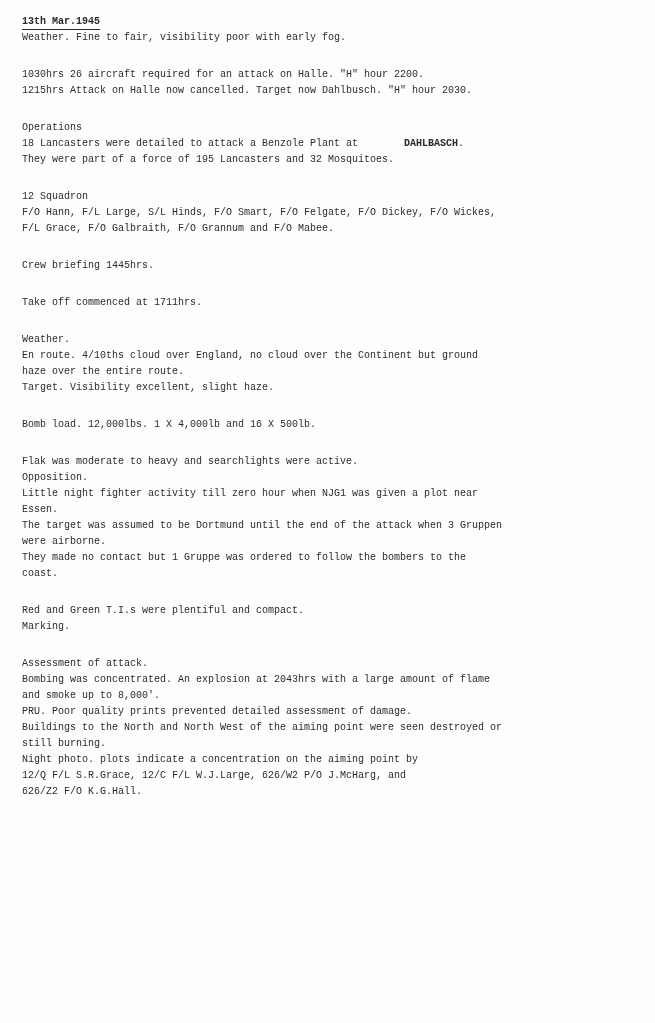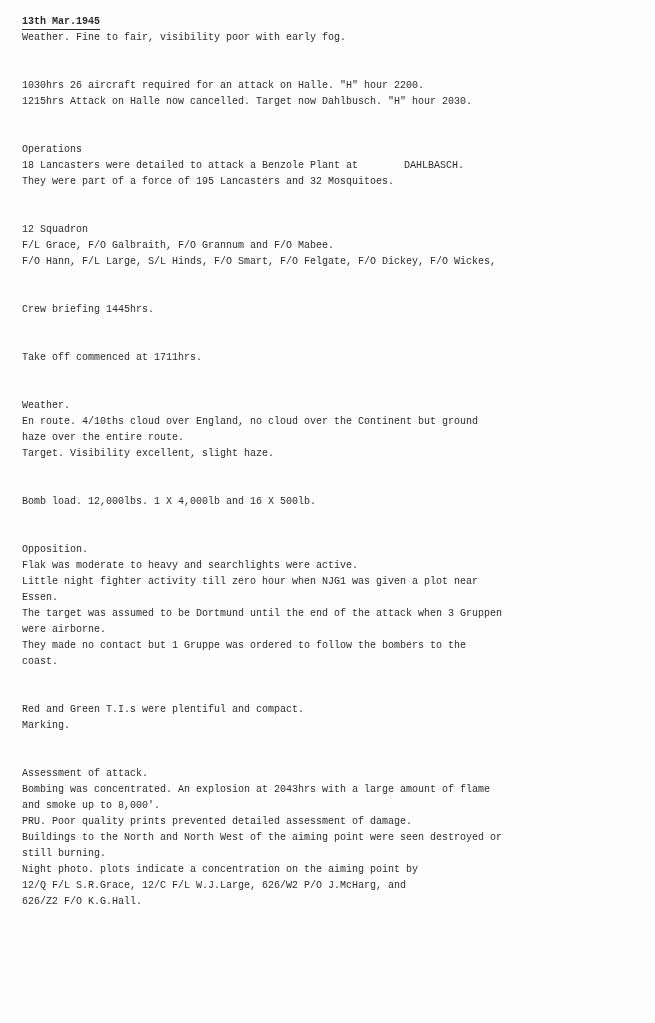--- a/index.html
+++ b/index.html
@@ -19,32 +19,32 @@
     font-size: 10px;
     line-height: 16px;
     color: #2b2b2b;
     letter-spacing: 0px;
   }
   .line {
     white-space: pre;
     height: 16px;
   }
   section { margin: 0; padding: 0; }
-  section + section { margin-top: 32px; }
+  section + section { margin-top: 21px; }
   section.gap-lg { }
   .heading-date {
     font-weight: bold;
   }
   .heading-date .underlined {
     display: inline-block;
     border-bottom: 1.6px solid #2b2b2b;
     padding-bottom: 0px;
     line-height: 14px;
   }
-  .bold { font-weight: normal; padding-left: 40px; }
+  .bold { font-weight: bold; padding-left: 40px; }
 </style>
 </head>
 <body>
 
 <div class="page">
 
   <section>
     <div class="line heading-date"><span class="underlined">13th Mar.1945</span></div>
     <div class="line">Weather. Fine to fair, visibility poor with early fog.</div>
   </section>
@@ -55,22 +55,22 @@
   </section>
 
   <section>
     <div class="line">Operations</div>
     <div class="line"><span>18 Lancasters were detailed to attack a Benzole Plant at </span><span class="bold">DAHLBASCH</span><span>.</span></div>
     <div class="line">They were part of a force of 195 Lancasters and 32 Mosquitoes.</div>
   </section>
 
   <section>
     <div class="line">12 Squadron</div>
+    <div class="line">F/O Hann, F/L Large, S/L Hinds, F/O Smart, F/O Felgate, F/O Dickey, F/O Wickes,</div>
     <div class="line">F/L Grace, F/O Galbraith, F/O Grannum and F/O Mabee.</div>
-    <div class="line">F/O Hann, F/L Large, S/L Hinds, F/O Smart, F/O Felgate, F/O Dickey, F/O Wickes,</div>
   </section>
 
 
   <section>
     <div class="line">Crew briefing 1445hrs.</div>
   </section>
 
   <section>
     <div class="line">Take off commenced at 1711hrs.</div>
   </section>
@@ -80,22 +80,22 @@
     <div class="line">En route. 4/10ths cloud over England, no cloud over the Continent but ground</div>
     <div class="line">haze over the entire route.</div>
     <div class="line">Target. Visibility excellent, slight haze.</div>
   </section>
 
   <section>
     <div class="line">Bomb load. 12,000lbs. 1 X 4,000lb and 16 X 500lb.</div>
   </section>
 
   <section>
+    <div class="line">Flak was moderate to heavy and searchlights were active.</div>
     <div class="line">Opposition.</div>
-    <div class="line">Flak was moderate to heavy and searchlights were active.</div>
     <div class="line">Little night fighter activity till zero hour when NJG1 was given a plot near</div>
     <div class="line">Essen.</div>
     <div class="line">The target was assumed to be Dortmund until the end of the attack when 3 Gruppen</div>
     <div class="line">were airborne.</div>
     <div class="line">They made no contact but 1 Gruppe was ordered to follow the bombers to the</div>
     <div class="line">coast.</div>
   </section>
 
   <section>
     <div class="line">Red and Green T.I.s were plentiful and compact.</div>

